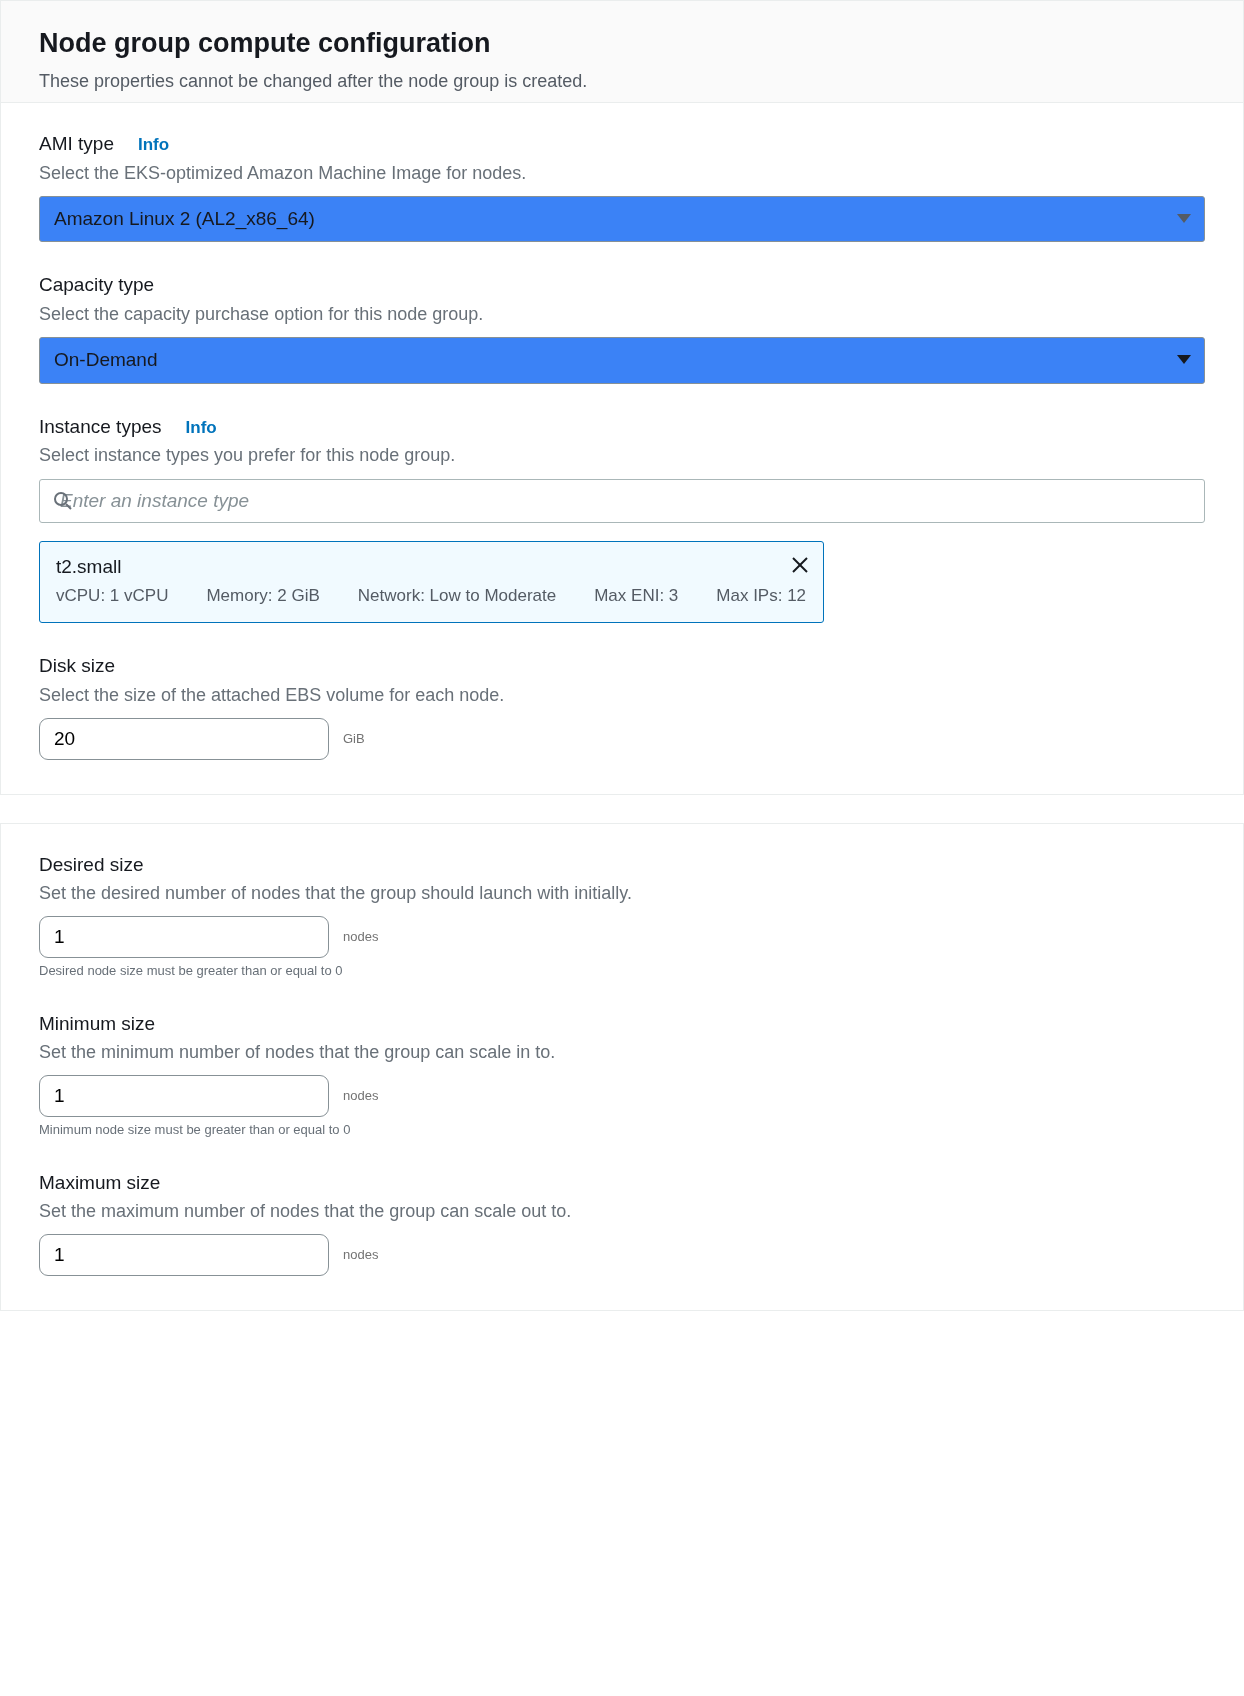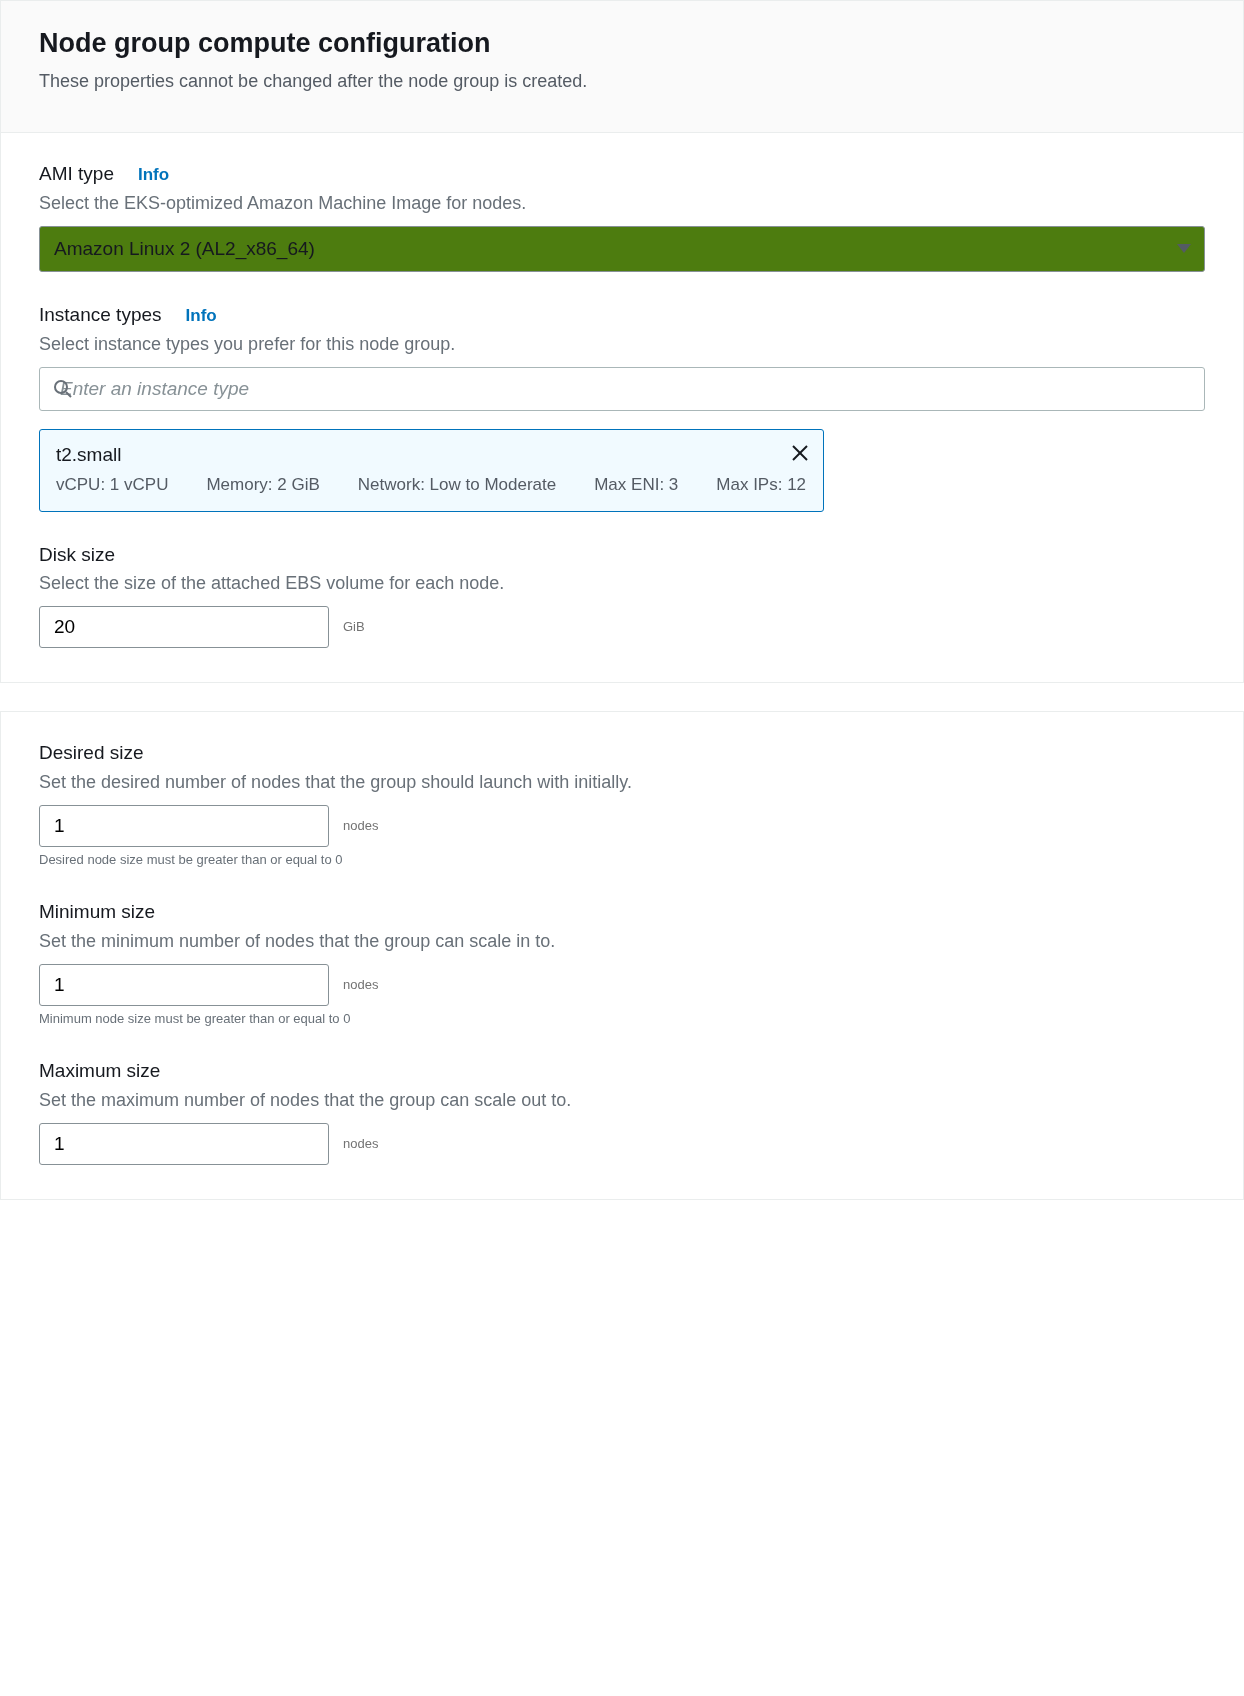--- a/index.html
+++ b/index.html
@@ -11,21 +11,21 @@
     line-height: 1.4;
     width: 1244px;
   }
   .panel {
     border: 1px solid #eaeded;
     background: #ffffff;
     margin-bottom: 28px;
   }
   .panel-header {
     background: #fafafa;
-    padding: 24px 38px 38px 38px;
+    padding: 24px 38px 8px 38px;
     border-bottom: 1px solid #eaeded;
   }
   .panel-title {
     font-size: 27px;
     font-weight: 700;
     color: #16191f;
     margin-bottom: 6px;
   }
   .panel-sub {
     font-size: 18px;
@@ -68,21 +68,21 @@
   .select-wrap {
     position: relative;
     width: 100%;
   }
   .select {
     width: 100%;
     border: 1px solid #879196;
     border-radius: 3px;
     padding: 9px 40px 9px 14px;
     font-size: 19px;
-    background: #4d7c0f;
+    background: #3b82f6;
     cursor: pointer;
     display: flex;
     align-items: center;
   }
   .select-caret {
     position: absolute;
     right: 14px;
     top: 50%;
     transform: translateY(-50%);
     pointer-events: none;
@@ -139,21 +139,21 @@
     color: #16191f;
   }
   .num-row {
     display: flex;
     align-items: center;
     gap: 14px;
   }
   .num-input {
     width: 290px;
     border: 1px solid #879196;
-    border-radius: 3px;
+    border-radius: 9px;
     padding: 9px 14px;
     font-size: 19px;
     background: #ffffff;
   }
   .num-suffix {
     font-size: 13px;
     color: #737373;
   }
   svg { display: block; }
 </style>
@@ -178,20 +178,36 @@
           <span>Amazon Linux 2 (AL2_x86_64)</span>
         </div>
         <span class="select-caret">
           <svg width="14" height="10" viewBox="0 0 14 10">
               <polygon points="0,0 14,0 7,9" fill="#545b64"></polygon>
             </svg>
         </span>
       </div>
     </div>
 
+    <div class="field">
+      <div class="field-label-row">
+        <span class="field-label">Capacity type</span>
+      </div>
+      <div class="field-desc">Select the capacity purchase option for this node group.</div>
+      <div class="select-wrap">
+        <div class="select">
+          <span>On-Demand</span>
+        </div>
+        <span class="select-caret">
+          <svg width="14" height="10" viewBox="0 0 14 10">
+              <polygon points="0,0 14,0 7,9" fill="#16191f"></polygon>
+            </svg>
+        </span>
+      </div>
+    </div>
 
     <div class="field">
       <div class="field-label-row">
         <span class="field-label">Instance types</span>
         <span class="info-link">Info</span>
       </div>
       <div class="field-desc">Select instance types you prefer for this node group.</div>
       <div class="search-wrap">
         <span class="search-icon">
           <svg width="20" height="20" viewBox="0 0 20 20" fill="none" stroke="#687078" stroke-width="2">

